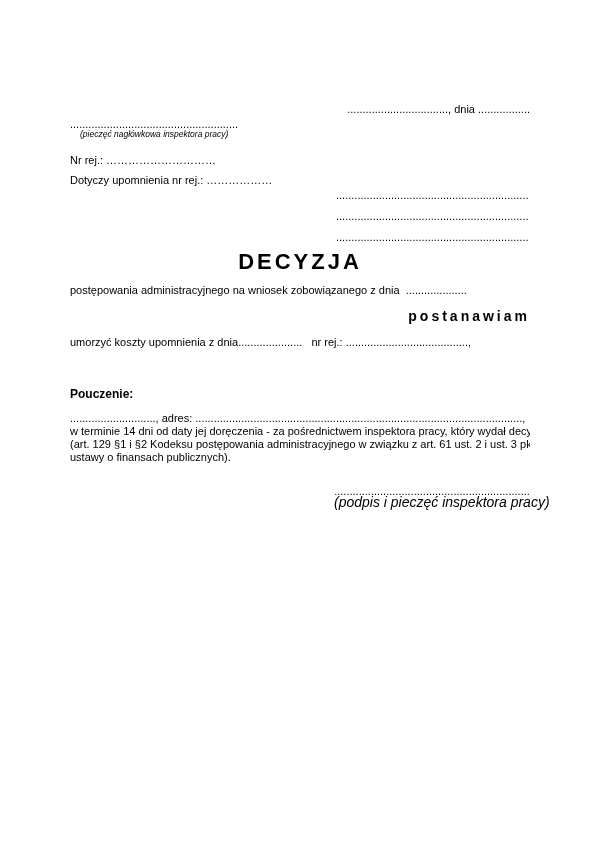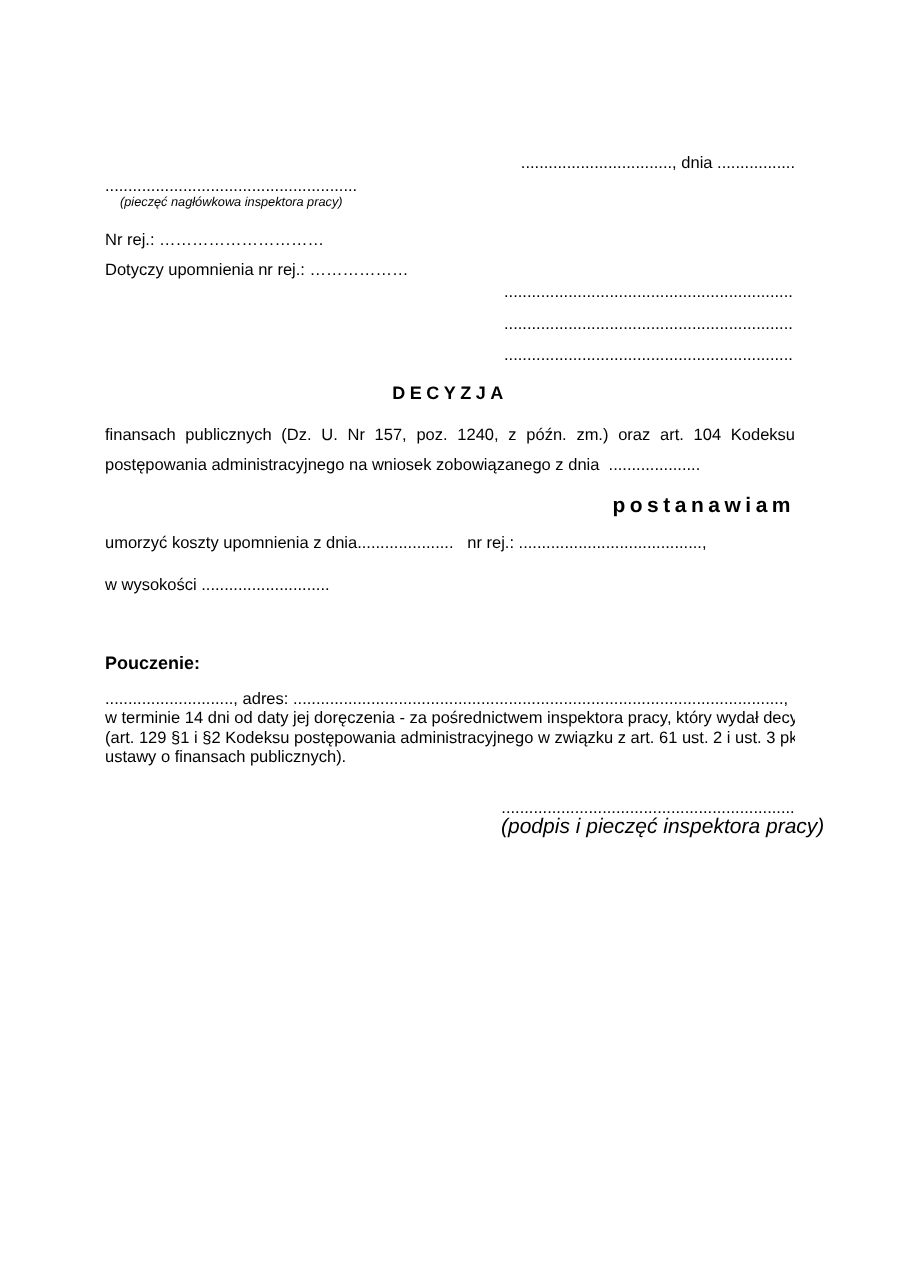--- a/index.html
+++ b/index.html
@@ -10,21 +10,21 @@
     font-size: 11px; padding: 103px 70px 0 70px; overflow: hidden; position: relative;
   }
   .date-line { text-align: right; line-height: 13px; white-space: nowrap; }
   .stamp { width: 172px; margin-top: 3px; }
   .stamp-line { line-height: 10px; white-space: nowrap; overflow: hidden; }
   .stamp-caption { font-size: 8.5px; font-style: italic; line-height: 10px; padding-left: 10px; white-space: nowrap; }
   .nr-rej { margin-top: 14px; line-height: 14px; white-space: nowrap; }
   .dotyczy { margin-top: 6px; line-height: 14px; white-space: nowrap; }
   .addressee { width: 194px; margin-left: auto; margin-top: 2px; }
   .addr-line { line-height: 13px; margin-bottom: 8px; white-space: nowrap; overflow: hidden; }
-  .title { margin-top: 9px; font-size: 12px; font-weight: bold; letter-spacing: 3px; text-align: center; line-height: 18px; }
+  .title { margin-top: 9px; font-size: 22px; font-weight: bold; letter-spacing: 3px; text-align: center; line-height: 18px; }
   .legal { margin-top: 12px; line-height: 15px; }
   .l3 { margin-top: 5px; }
   .jline { text-align: justify; text-align-last: justify; white-space: nowrap; overflow: hidden; }
   .lline { white-space: nowrap; overflow: hidden; }
   .mid-heading { font-size: 14px; font-weight: bold; letter-spacing: 3px; text-align: right; line-height: 16px; }
   .post { margin-top: 10px; }
   .uz { margin-top: 11px; }
   .res1 { margin-top: 11px; line-height: 14px; white-space: nowrap; overflow: hidden; }
   .res2 { margin-top: 14px; line-height: 14px; white-space: nowrap; }
   .pouczenie-h { margin-top: 38px; font-size: 12px; font-weight: bold; line-height: 14px; }
@@ -51,28 +51,26 @@
 
   <div class="addressee">
     <div class="addr-line">...............................................................</div>
     <div class="addr-line">...............................................................</div>
     <div class="addr-line">...............................................................</div>
   </div>
 
   <div class="title">DECYZJA</div>
 
   <div class="legal">
-    <div class="jline">finansach publicznych (Dz. U. Nr 157, poz. 1240, z późn. zm.) oraz art. 104 Kodeksu</div>
     <div class="lline l3">postępowania administracyjnego na wniosek zobowiązanego z dnia&nbsp; ....................</div>
   </div>
 
   <div class="mid-heading post">postanawiam</div>
 
   <div class="res1">umorzyć koszty upomnienia z dnia.....................&nbsp;&nbsp; nr rej.: ........................................,</div>
-  <div class="res2">w wysokości ............................</div>
 
 
   <div class="pouczenie-h">Pouczenie:</div>
 
   <div class="instr">
     <div class="lline dots-line">............................, adres: ...........................................................................................................,</div>
     <div class="jline">w terminie 14 dni od daty jej doręczenia - za pośrednictwem inspektora pracy, który wydał decyzję</div>
     <div class="jline">(art. 129 §1 i §2 Kodeksu postępowania administracyjnego w związku z art. 61 ust. 2 i ust. 3 pkt 5</div>
     <div class="lline">ustawy o finansach publicznych).</div>
   </div>

